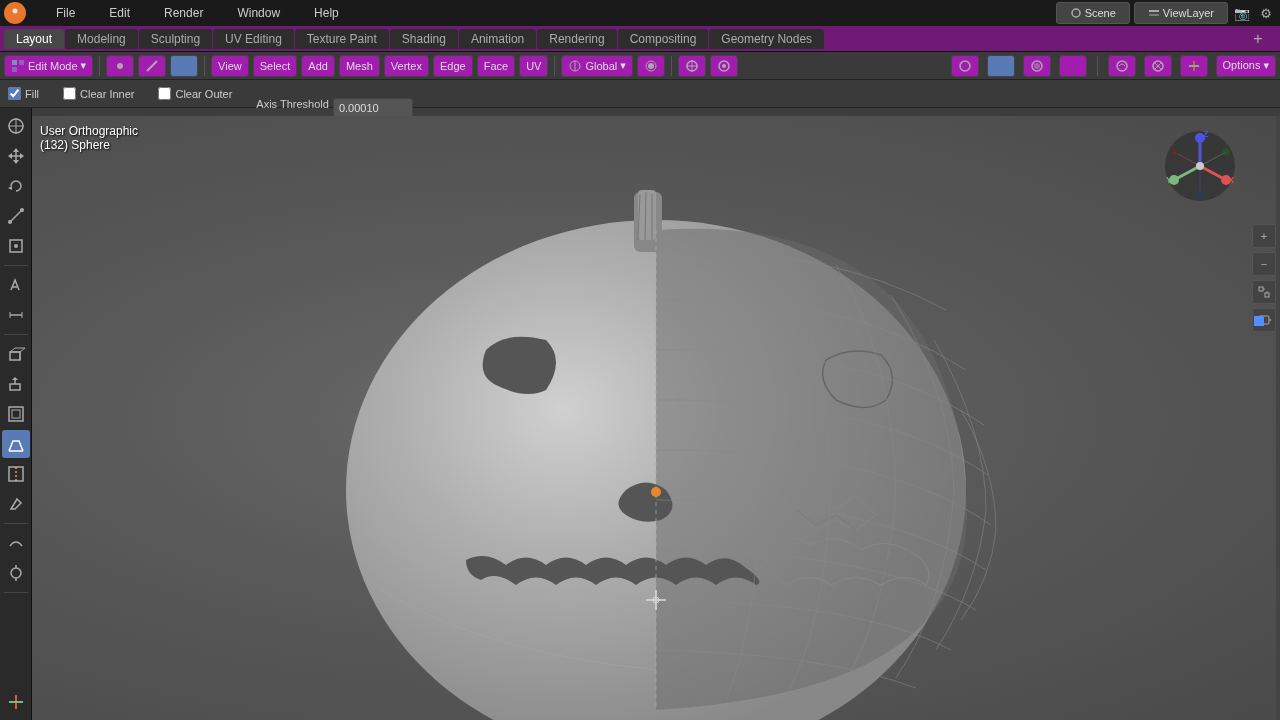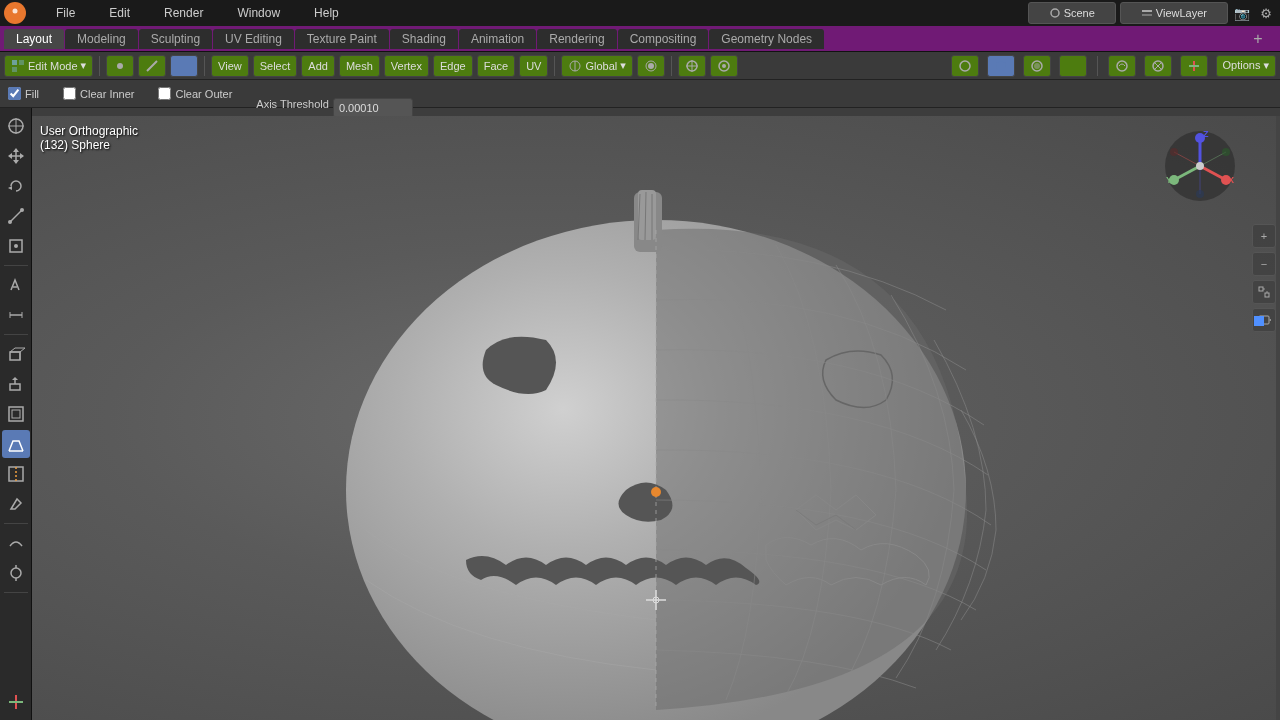--- a/index.html
+++ b/index.html
@@ -73,21 +73,21 @@
       height: 28px;
       background: #3a3a3a;
       display: flex;
       align-items: center;
       padding: 0 4px;
       gap: 4px;
       border-bottom: 1px solid #222;
     }
     .toolbar-btn {
       padding: 2px 6px;
-      background: #4d7c0f;
+      background: #a21caf;
       border: 1px solid #444;
       border-radius: 3px;
       cursor: pointer;
       font-size: 11px;
       color: #ddd;
       height: 22px;
       display: flex;
       align-items: center;
       gap: 3px;
     }
@@ -261,21 +261,21 @@
       color: #aaa;
       font-size: 13px;
     }
     .topbar-scene-btn {
       height: 22px;
       background: #444;
       border: 1px solid #555;
       border-radius: 3px;
       color: #ddd;
       font-size: 11px;
-      padding: 0 20px;
+      padding: 0 13px;
       display: flex;
       align-items: center;
       gap: 3px;
       cursor: pointer;
     }
 
     
     #viewport-bg {
       position: absolute;
       inset: 0;

